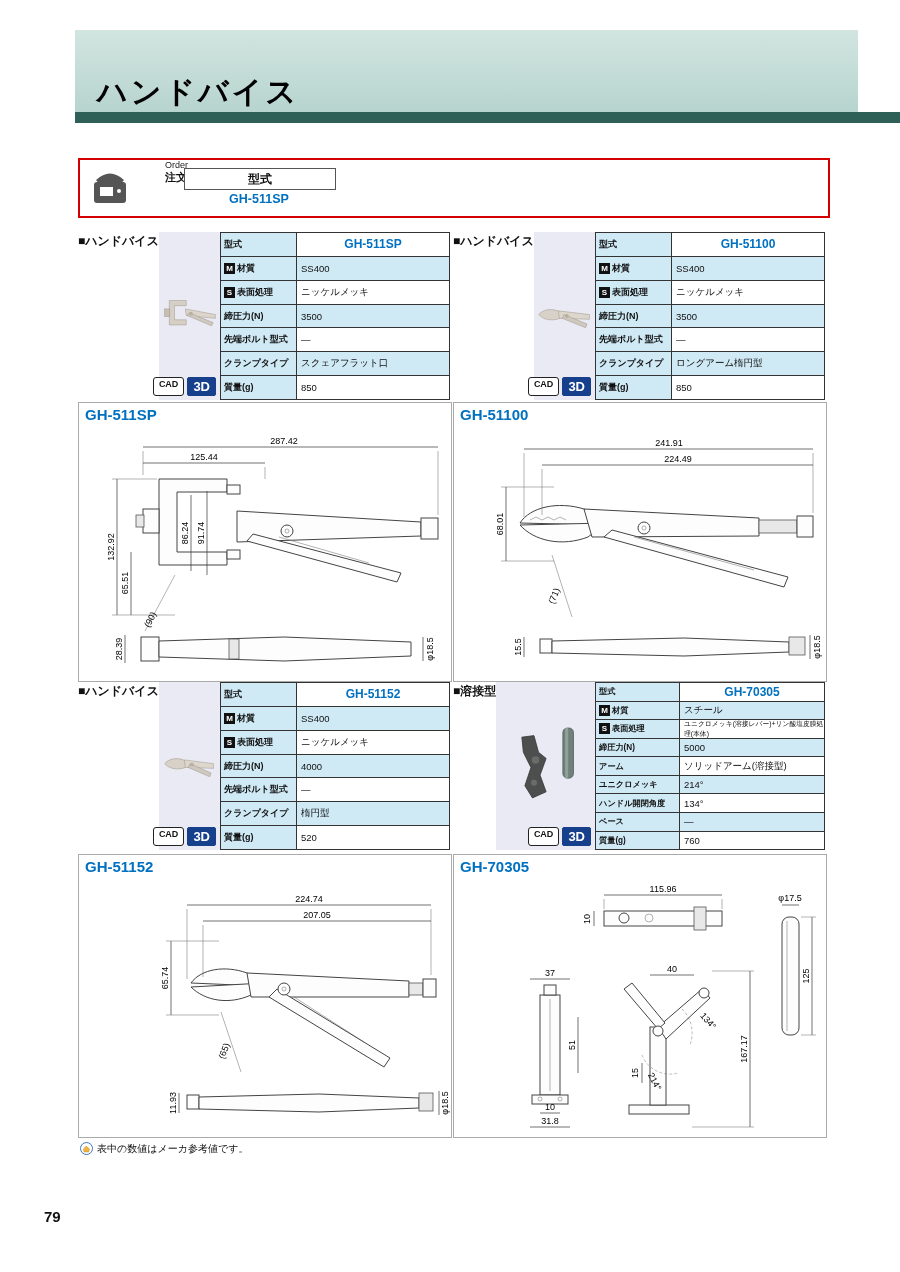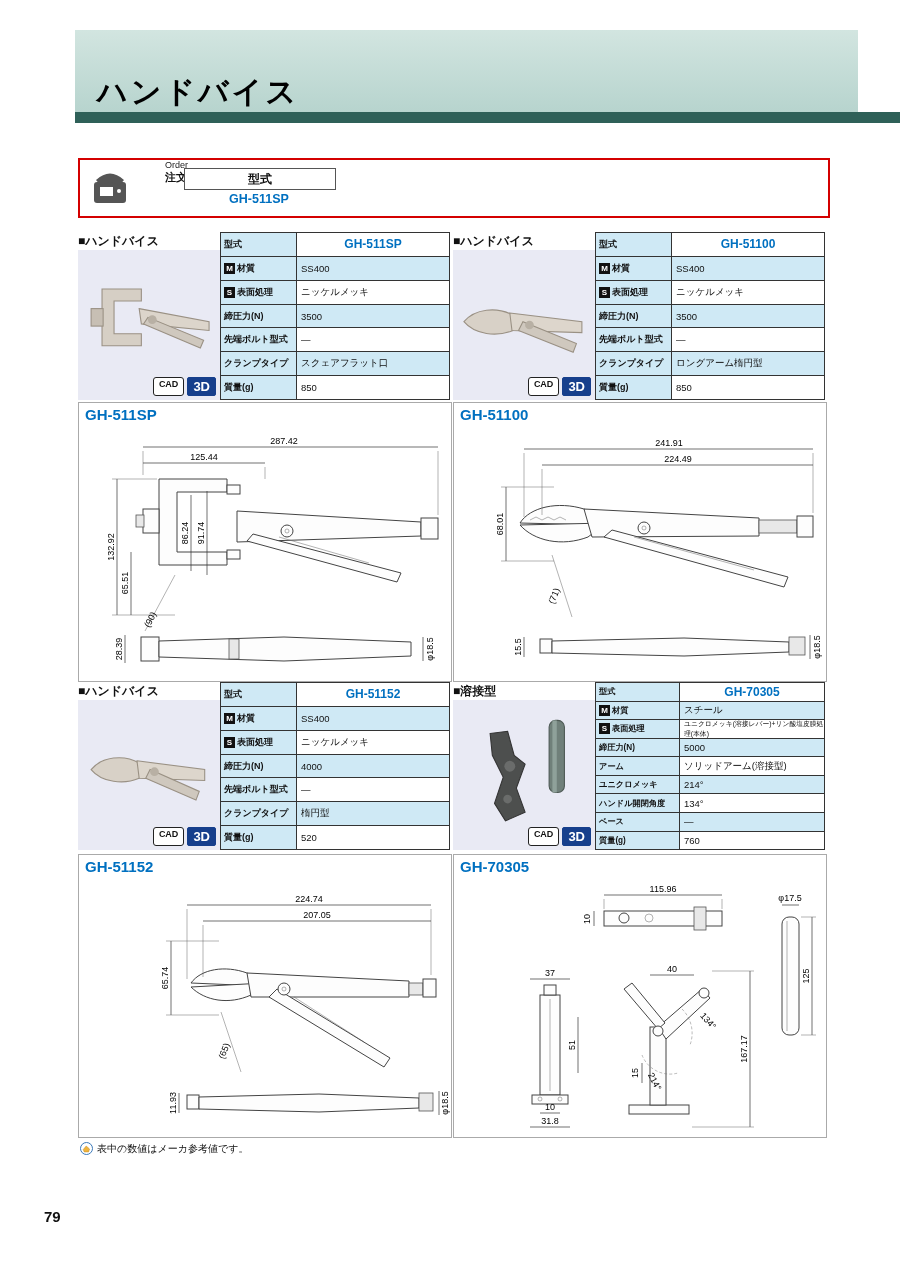--- a/index.html
+++ b/index.html
@@ -20,21 +20,21 @@
   .order-texts{position:absolute;left:56px;top:0;margin-left:29px;}
   .order-label{font-size:9px;color:#222;}
   .order-example{font-size:11px;font-weight:bold;}
   .order-field-box{position:absolute;left:104px;top:8px;width:150px;height:20px;border:1px solid #555;
                    background:#fff;text-align:center;font-weight:bold;font-size:12px;line-height:20px;}
   .order-model{position:absolute;left:104px;top:32px;width:150px;text-align:center;
                color:#0070c0;font-weight:bold;font-size:12.5px;}
 
   
   .card{position:absolute;display:flex;width:372px;height:168px;}
-  .card-left{width:142px;display:flex;flex-direction:column;position:relative;}
+  .card-left{width:142px;display:flex;flex-direction:row;position:relative;}
   .card-cat{height:18px;font-size:12px;font-weight:bold;background:#fff;line-height:18px;}
   .card-img{flex:1;background:#e9eaf4;position:relative;}
   .card-img svg{position:absolute;left:0;top:0;width:100%;height:100%;}
   .badges{position:absolute;right:4px;bottom:4px;display:flex;gap:3px;z-index:2;}
   .badge-cad{border:1px solid #222;border-radius:3px;background:#fff;font-size:9px;
              font-weight:bold;padding:1px 5px;text-align:right;}
   .badge-3d{border-radius:2px;background:#163f8c;color:#fff;font-size:13px;font-weight:bold;
             padding:1px 5px;border:1px solid #163f8c;}
   .spec-table{flex:1;display:flex;flex-direction:column;border:1px solid #333;background:#fff;}
   .spec-row{flex:1;display:flex;border-bottom:1px solid #333;min-height:0;}

